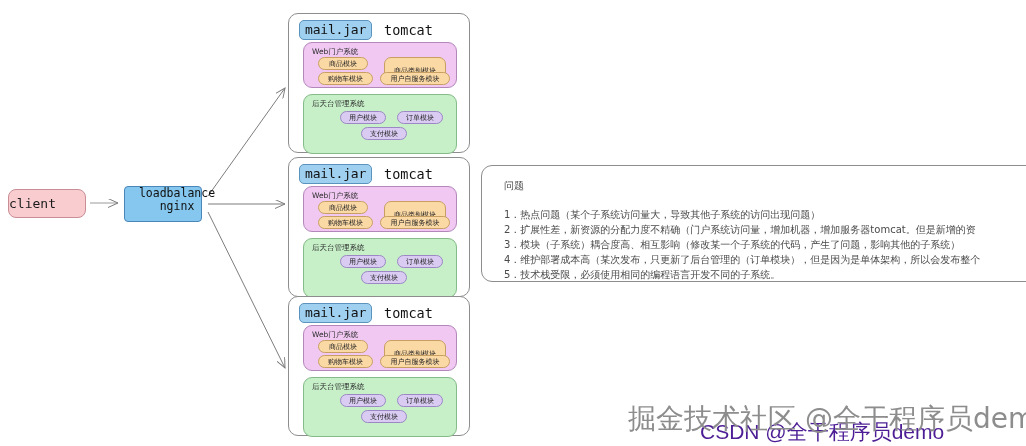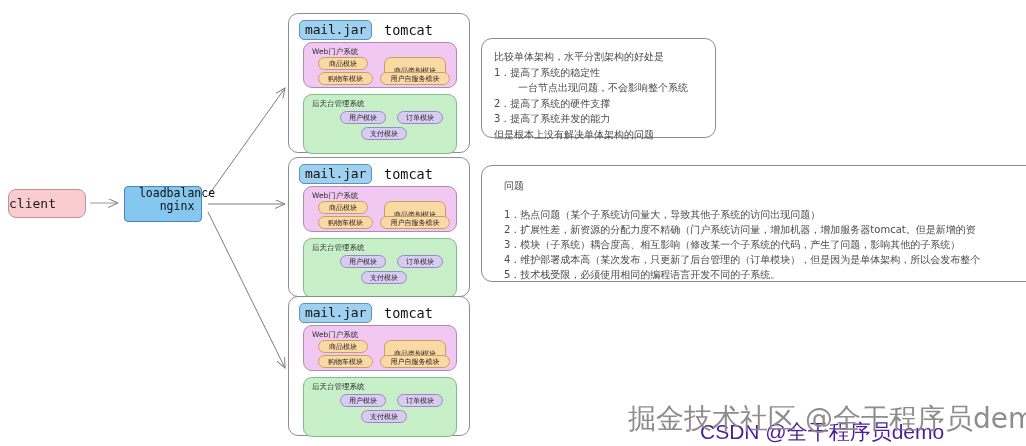--- a/index.html
+++ b/index.html
@@ -308,28 +308,20 @@
       <div class="module orange m-selfserve">用户自服务模块</div>
     </div>
     <div class="subsystem panel-admin">
       <span class="subsystem-label">后天台管理系统</span>
       <div class="module purple m-user">用户模块</div>
       <div class="module purple m-order">订单模块</div>
       <div class="module purple m-pay">支付模块</div>
     </div>
   </div>
 
-  <div class="note note-1">
-    <div class="note-line">比较单体架构，水平分割架构的好处是</div>
-    <div class="note-line">1．提高了系统的稳定性</div>
-    <div class="note-line indent-sub">一台节点出现问题，不会影响整个系统</div>
-    <div class="note-line">2．提高了系统的硬件支撑</div>
-    <div class="note-line">3．提高了系统并发的能力</div>
-    <div class="note-line">但是根本上没有解决单体架构的问题</div>
-  </div>
 
   <div class="note note-2">
     <div class="note-2-title">问题</div>
     <div class="note-line">1．热点问题（某个子系统访问量大，导致其他子系统的访问出现问题）</div>
     <div class="note-line">2．扩展性差，新资源的分配力度不精确（门户系统访问量，增加机器，增加服务器tomcat。但是新增的资</div>
     <div class="note-line">3．模块（子系统）耦合度高、相互影响（修改某一个子系统的代码，产生了问题，影响其他的子系统）</div>
     <div class="note-line">4．维护部署成本高（某次发布，只更新了后台管理的（订单模块），但是因为是单体架构，所以会发布整个</div>
     <div class="note-line">5．技术栈受限，必须使用相同的编程语言开发不同的子系统。</div>
   </div>
 

